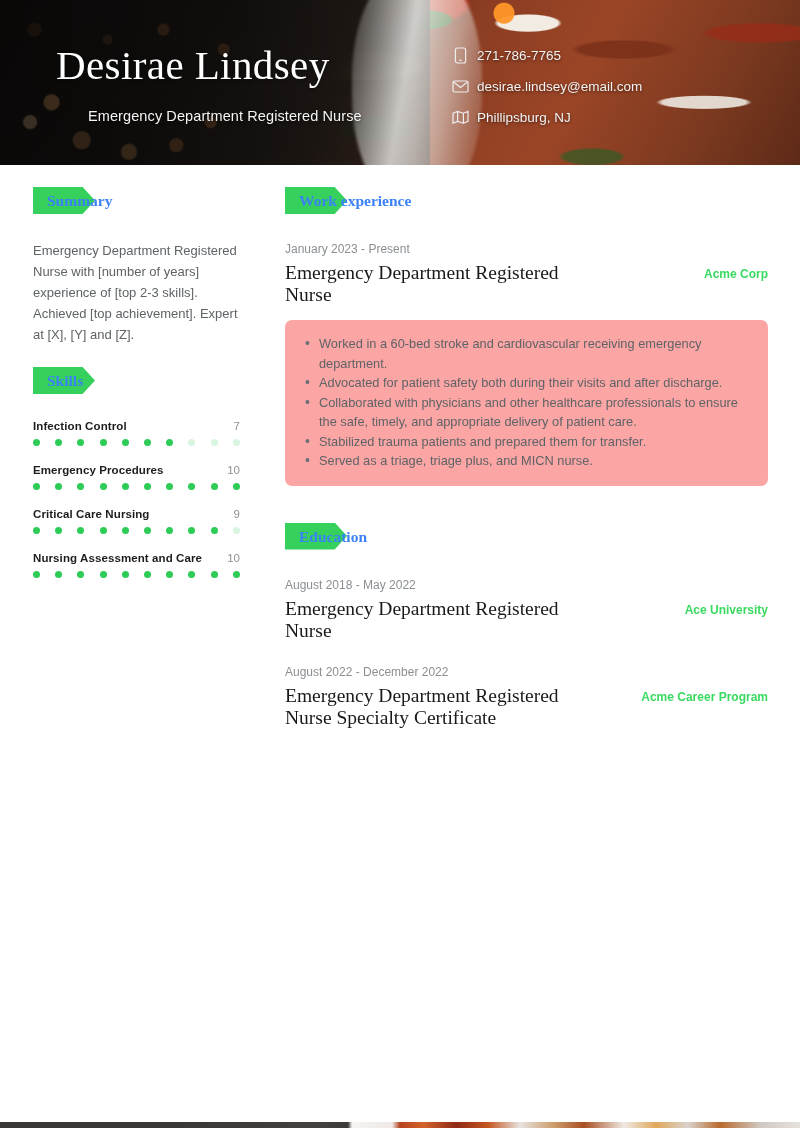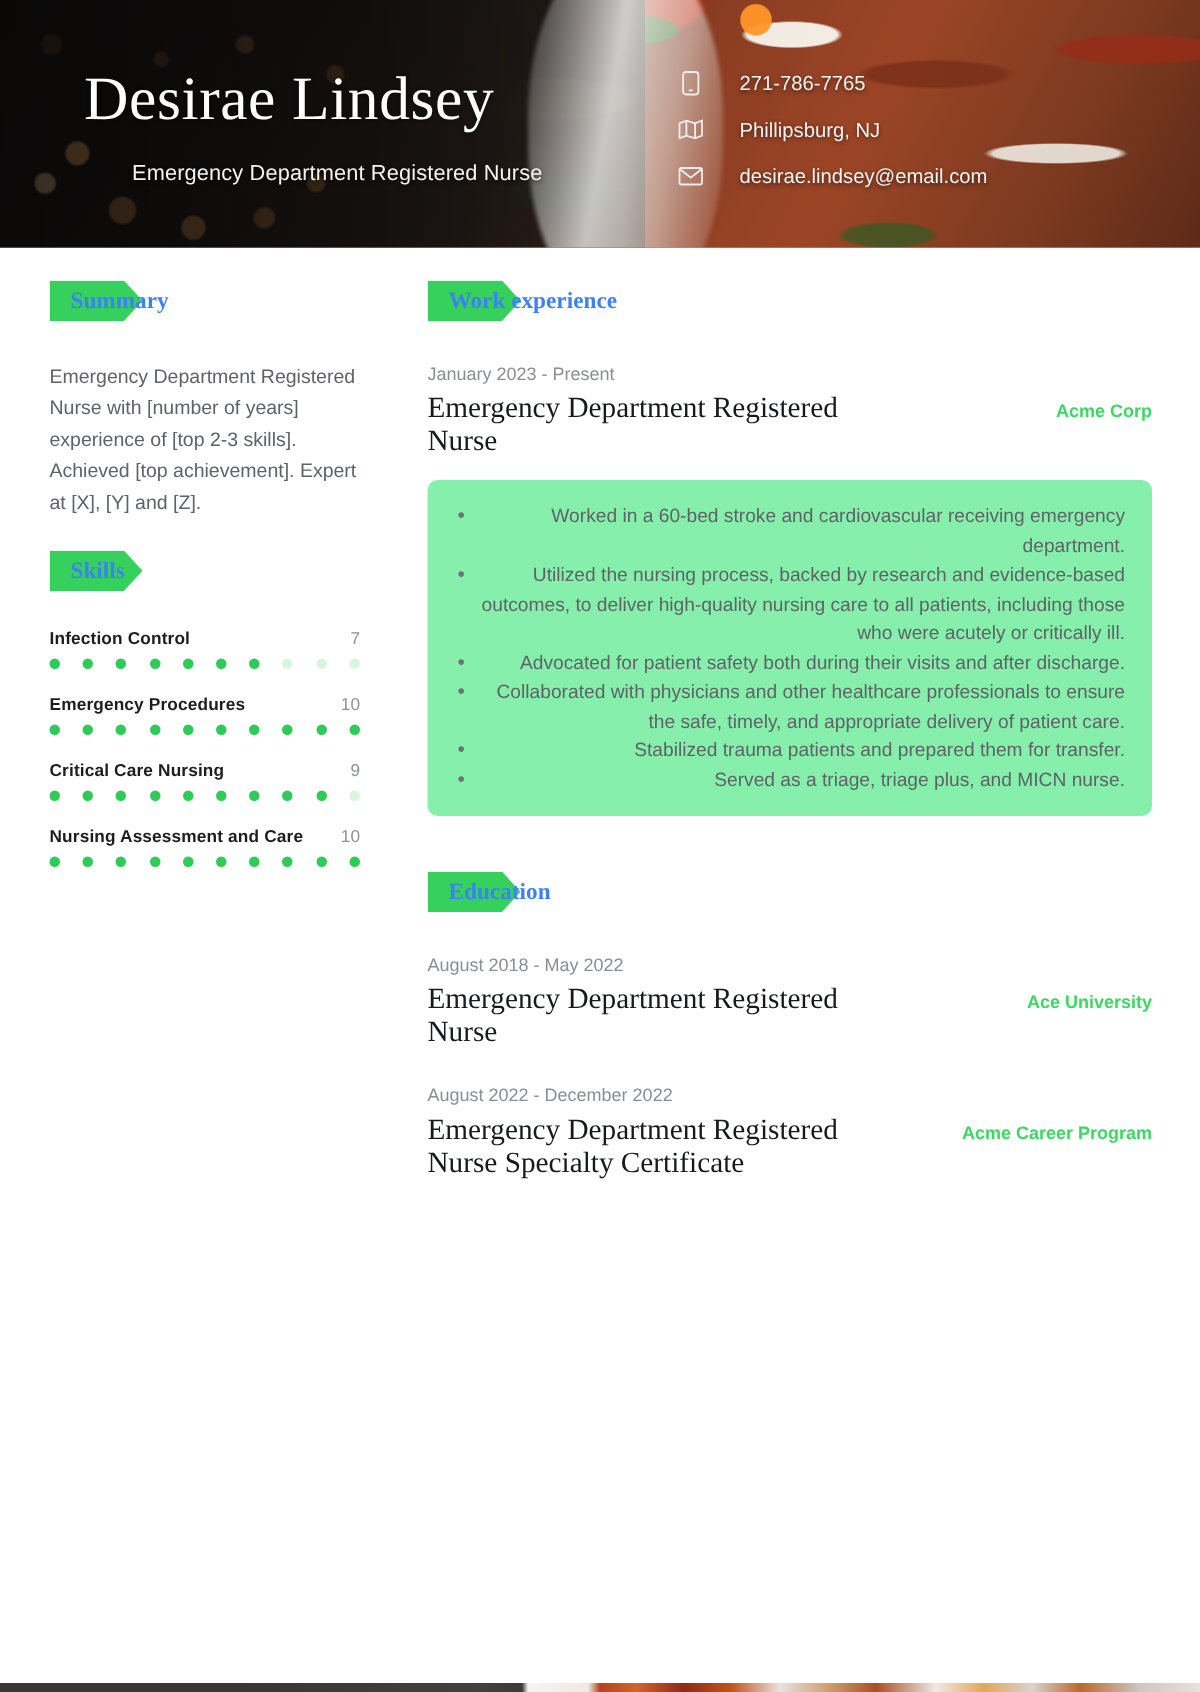--- a/index.html
+++ b/index.html
@@ -110,21 +110,21 @@
     position: absolute;
     left: 452px;
     top: 45px;
     display: flex;
     flex-direction: column;
     gap: 11px;
   }
   .contact-row {
     display: flex;
     align-items: center;
-    gap: 24px;
+    gap: 8px;
     height: 20px;
   }
   .contact-icon {
     width: 17px;
     height: 17px;
     flex: 0 0 17px;
     display: flex;
     align-items: center;
     justify-content: center;
     color: #eeeeee;
@@ -259,24 +259,23 @@
     line-height: 22px;
     font-weight: 700;
     color: #3ad961;
     white-space: nowrap;
     text-align: right;
     padding-top: 1px;
   }
 
   .bullet-card {
     margin-top: 14px;
-    background: #86efac;
+    background: #fca5a5;
     border-radius: 7px;
     padding: 14px 18px 15px 18px;
-    text-align: right;
   }
   .bullet-card ul {
     list-style: none;
     margin: 0;
     padding: 0;
   }
   .bullet-card li {
     position: relative;
     padding-left: 16px;
     font-size: 12.8px;
@@ -331,37 +330,37 @@
           <svg width="13" height="17" viewBox="0 0 13 17" fill="none" stroke="currentColor" stroke-width="1.2">
             <rect x="1.4" y="1" width="10.2" height="15" rx="2"></rect>
             <line x1="5.2" y1="13.2" x2="7.8" y2="13.2"></line>
           </svg>
         </span>
         <span class="contact-text">271-786-7765</span>
       </div>
 
       <div class="contact-row">
         <span class="contact-icon">
+          <svg width="17" height="13" viewBox="0 0 17 13" fill="none" stroke="currentColor" stroke-width="1.2">
+            <rect x="1" y="1" width="15" height="11" rx="1.4"></rect>
+            <path d="M1.6 2 L8.5 7.4 L15.4 2"></path>
+          </svg>
+        </span>
+        <span class="contact-text">desirae.lindsey@email.com</span>
+      </div>
+
+      <div class="contact-row">
+        <span class="contact-icon">
           <svg width="17" height="14" viewBox="0 0 17 14" fill="none" stroke="currentColor" stroke-width="1.2">
             <path d="M1 3.2 L5.6 1.4 L11.4 3.2 L16 1.4 L16 11.4 L11.4 13.2 L5.6 11.4 L1 13.2 Z"></path>
             <line x1="5.6" y1="1.4" x2="5.6" y2="11.4"></line>
             <line x1="11.4" y1="3.2" x2="11.4" y2="13.2"></line>
           </svg>
         </span>
         <span class="contact-text">Phillipsburg, NJ</span>
-      </div>
-
-      <div class="contact-row">
-        <span class="contact-icon">
-          <svg width="17" height="13" viewBox="0 0 17 13" fill="none" stroke="currentColor" stroke-width="1.2">
-            <rect x="1" y="1" width="15" height="11" rx="1.4"></rect>
-            <path d="M1.6 2 L8.5 7.4 L15.4 2"></path>
-          </svg>
-        </span>
-        <span class="contact-text">desirae.lindsey@email.com</span>
       </div>
 
     </div>
   </div>
 
   <div class="content">
 
     <div class="col-left">
 
       <div class="section-tag">
@@ -464,21 +463,20 @@
       <div id="work-list">
           <div class="entry first">
             <div class="entry-date">January 2023 - Present</div>
             <div class="entry-main">
               <div class="entry-title">Emergency Department Registered Nurse</div>
               <div class="entry-org">Acme Corp</div>
             </div>
             <div class="bullet-card">
               <ul>
                 <li>Worked in a 60-bed stroke and cardiovascular receiving emergency department.</li>
-                <li>Utilized the nursing process, backed by research and evidence-based outcomes, to deliver high-quality nursing care to all patients, including those who were acutely or critically ill.</li>
                 <li>Advocated for patient safety both during their visits and after discharge.</li>
                 <li>Collaborated with physicians and other healthcare professionals to ensure the safe, timely, and appropriate delivery of patient care.</li>
                 <li>Stabilized trauma patients and prepared them for transfer.</li>
                 <li>Served as a triage, triage plus, and MICN nurse.</li>
               </ul>
             </div>
           </div>
         </div>
 
       <div style="margin-top:37px">

